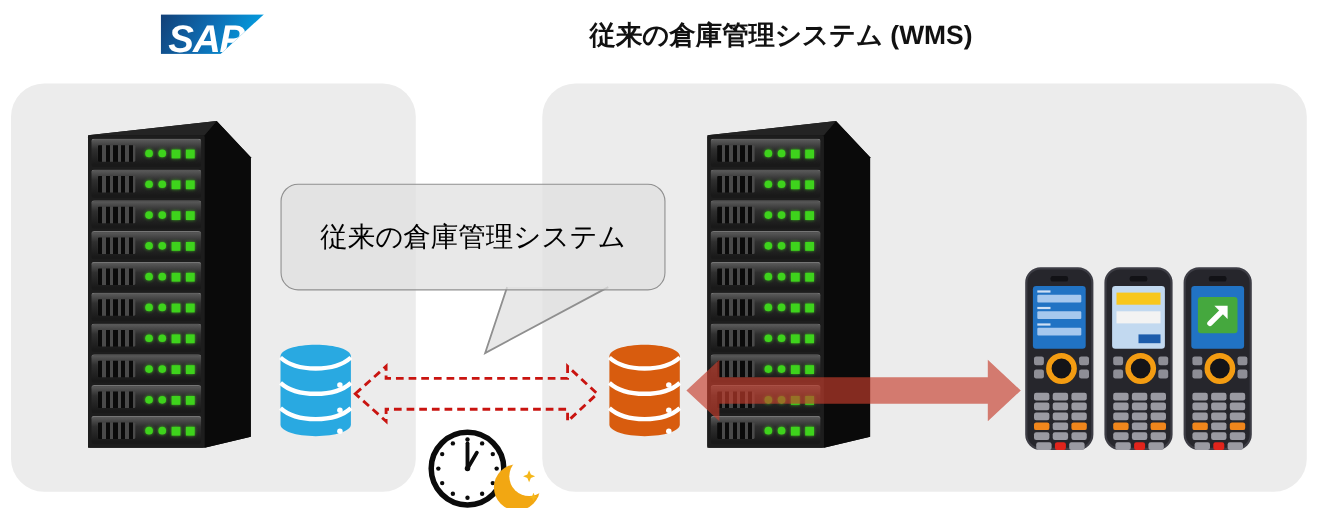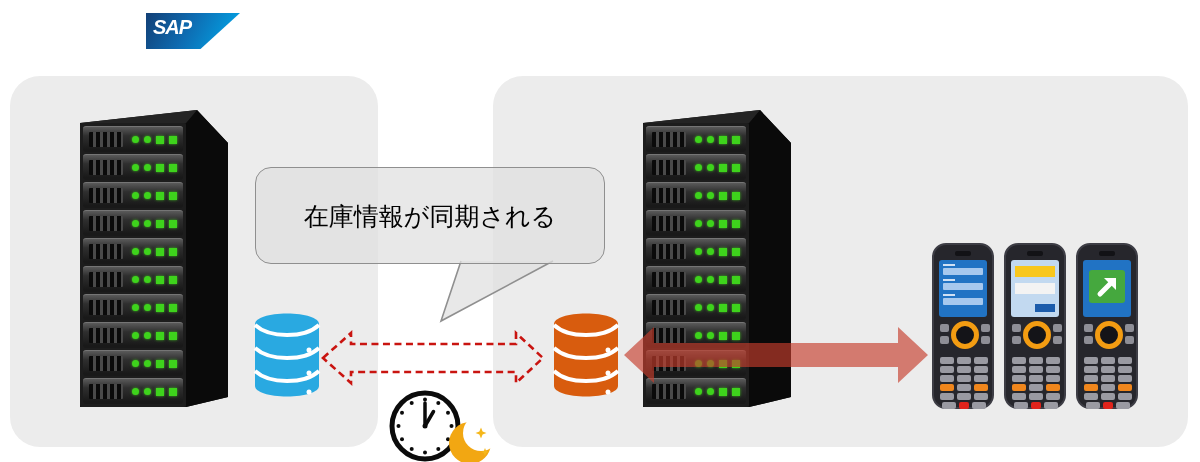--- a/index.html
+++ b/index.html
@@ -4,21 +4,21 @@
 <style>
   html,body{margin:0;padding:0;background:#fff;}
   #stage{position:relative;width:1200px;height:462px;background:#fff;overflow:hidden;
          font-family:"Liberation Sans","DejaVu Sans",sans-serif;}
 
   
   .sap-logo{position:absolute;left:146px;top:13px;width:94px;height:36px;
     background:linear-gradient(118deg,var(--sap-blue-dark) 0%,var(--sap-blue-mid) 45%,var(--sap-blue-light) 100%);
     clip-path:polygon(0 0,100% 0,58% 100%,0 100%);}
   .sap-logo span{position:absolute;left:7px;top:3px;color:#fff;font-weight:bold;font-style:italic;
-    font-size:20px;letter-spacing:-1px;}
+    font-size:35px;letter-spacing:-1px;}
   .title{position:absolute;left:460px;top:16px;width:500px;text-align:center;
     font-size:24px;font-weight:bold;color:var(--title-color);}
 
   
   .panel{position:absolute;top:76px;height:371px;background:var(--panel-gray);border-radius:30px;}
   .panel.left{left:10px;width:368px;}
   .panel.right{left:493px;width:695px;}
 
   
   .server{position:absolute;width:162px;height:302px;}
@@ -90,20 +90,21 @@
 <body>
 
 <div id="stage">
 
   <div class="panel left"></div>
   <div class="panel right"></div>
 
   <div class="sap-logo">
     <span>SAP</span>
   </div>
+  <div class="title">従来の倉庫管理システム (WMS)</div>
 
   <div class="server l">
     <svg width="162" height="302">
       <polygon points="12,15 129,2 160,35 160,289 118,299 12,299" fill="#151515"></polygon>
       <polygon points="118,15 129,2 160,35 160,289 118,299" fill="#0a0a0a"></polygon>
       <polygon points="12,15 129,2 118,15" fill="#242424"></polygon>
     </svg>
     <div class="face">
         <div class="unit">
           <span class="vent"></span>
@@ -356,21 +357,21 @@
     <circle cx="26" cy="27" r="21" fill="var(--night-gold)" mask="url(#mcut)"></circle>
     <path fill="var(--star-gold)" d="M37 11.5 L38.6 15.4 L42.5 17 L38.6 18.6 L37 22.5 L35.4 18.6 L31.5 17 L35.4 15.4 Z"></path>
     <path fill="var(--star-gold)" d="M41 32 L42.2 35 L45 36 L42.2 37 L41 40 L39.8 37 L37 36 L39.8 35 Z"></path>
   </svg>
 
   <svg class="tail" width="130" height="72">
     <path d="M31 5 L11 65 L123 5"></path>
   </svg>
 
   <div class="bubble">
-    <div>在庫情報が同期される</div>
+    <div>従来の倉庫管理システム</div>
   </div>
 
   <div class="terminal t1">
     <div class="notch"></div>
     <div class="screen form">
       <div class="f-thin" style="top:4px"></div>
         <div class="f-bar" style="top:8px"></div>
       <div class="f-thin" style="top:19px"></div>
         <div class="f-bar" style="top:23px"></div>
       <div class="f-thin" style="top:34px"></div>

